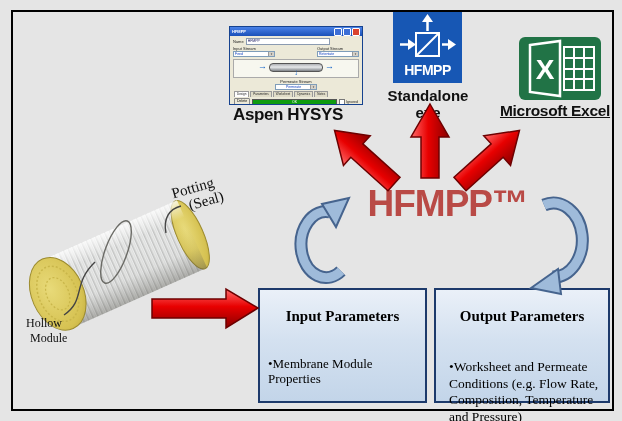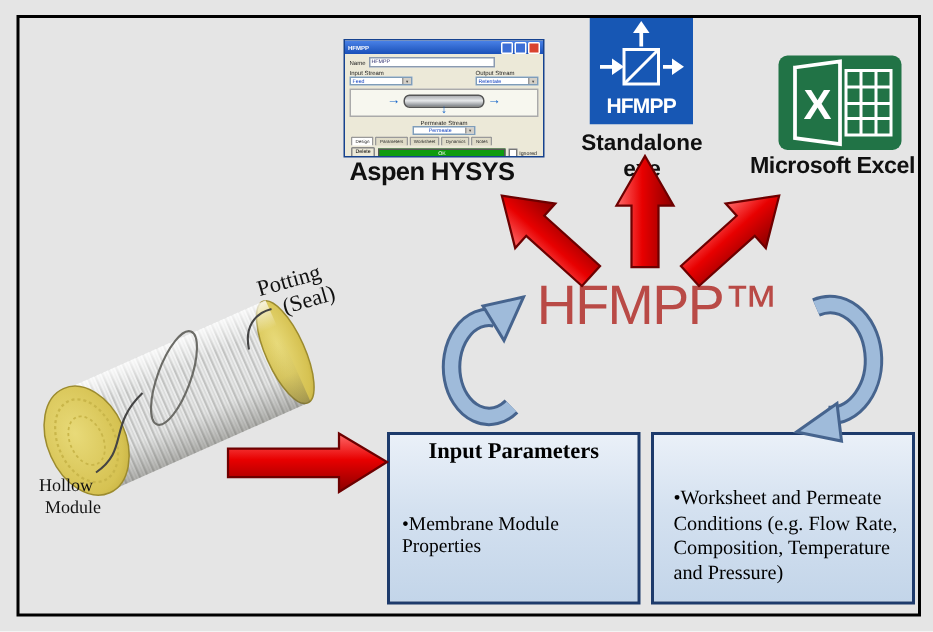--- a/index.html
+++ b/index.html
@@ -8,35 +8,35 @@
   .frame{position:absolute;left:11px;top:10px;width:599px;height:397px;border:2px solid #000;z-index:0;}
 
   
   .svg-under{position:absolute;left:0;top:0;z-index:1;pointer-events:none;}
   .svg-over{position:absolute;left:0;top:0;z-index:3;pointer-events:none;}
 
   
   .big-label{position:absolute;font-weight:bold;color:#101010;z-index:2;}
   .aspen-label{left:233px;top:105px;width:112px;font-size:17px;letter-spacing:-0.4px;}
   .standalone-label{left:376px;top:87px;width:104px;text-align:center;font-size:15px;}
-  .excel-label{left:494px;top:102px;width:122px;text-align:center;font-size:15.5px;letter-spacing:-0.3px;}
-  .hfmpp-title{position:absolute;left:348px;top:183px;width:180px;text-align:center;z-index:2;
-               font-size:37px;font-weight:normal;color:#b94a46;letter-spacing:-1px;}
+  .excel-label{left:494px;top:102px;width:122px;text-align:center;font-size:15.5px;letter-spacing:-0.3px;text-decoration:underline;}
+  .hfmpp-title{position:absolute;left:348px;top:183px;width:180px;text-align:right;z-index:2;
+               font-size:37px;font-weight:bold;color:#b94a46;letter-spacing:-1px;}
 
   
   .standalone-icon{position:absolute;left:393px;top:12px;z-index:2;}
   .excel-icon{position:absolute;left:518px;top:36px;z-index:2;}
 
   
   .pbox{position:absolute;top:288px;height:115px;border:2px solid #1d3a6b;z-index:2;
         background:linear-gradient(180deg,#eaf0f8 0%,#d4e1f0 45%,#c3d5e9 100%);
         font-family:"Liberation Serif",serif;color:#000;box-sizing:border-box;}
   .input-box{left:258px;width:169px;}
   .output-box{left:434px;width:176px;}
-  .pbox-title{text-align:center;font-weight:bold;font-size:15px;margin-top:3px;}
+  .pbox-title{text-align:center;font-weight:bold;font-size:15px;margin-top:18px;}
   .pbox-items{padding:1px 4px 0 8px;font-size:13px;line-height:15px;white-space:pre-wrap;}
   .output-box .pbox-items{padding-left:13px;font-size:13.5px;line-height:16.5px;}
 
   
   .potting-label{position:absolute;left:170px;top:187px;z-index:2;font-family:"Liberation Serif",serif;
                  font-size:15px;color:#111;transform:rotate(-16deg);transform-origin:left top;line-height:1.05;}
   .potting-label .l2{margin-left:13px;}
   .fibers-label{position:absolute;left:26px;top:316px;z-index:2;font-family:"Liberation Serif",serif;
                 font-size:12px;color:#111;line-height:1.25;}
   .fibers-label .l2{margin-left:4px;}
@@ -228,20 +228,21 @@
 
   <div class="pbox input-box">
     <div class="pbox-title">Input Parameters</div>
     <div class="pbox-items">
       <div>•Membrane Module Properties</div>
       
       
     </div>
   </div>
   <div class="pbox output-box">
+    <div class="pbox-title">Output Parameters</div>
     <div class="pbox-items">
       <div>•Worksheet and Permeate Conditions (e.g. Flow Rate, Composition, Temperature and Pressure)</div>
     </div>
   </div>
 
   <svg class="svg-over" width="622" height="421" viewBox="0 0 622 421">
     <defs>
       <linearGradient id="redV" x1="0" y1="0" x2="1" y2="0">
         <stop offset="0" stop-color="#ff6a6a"></stop>
           <stop offset="0.45" stop-color="#e80000"></stop>

